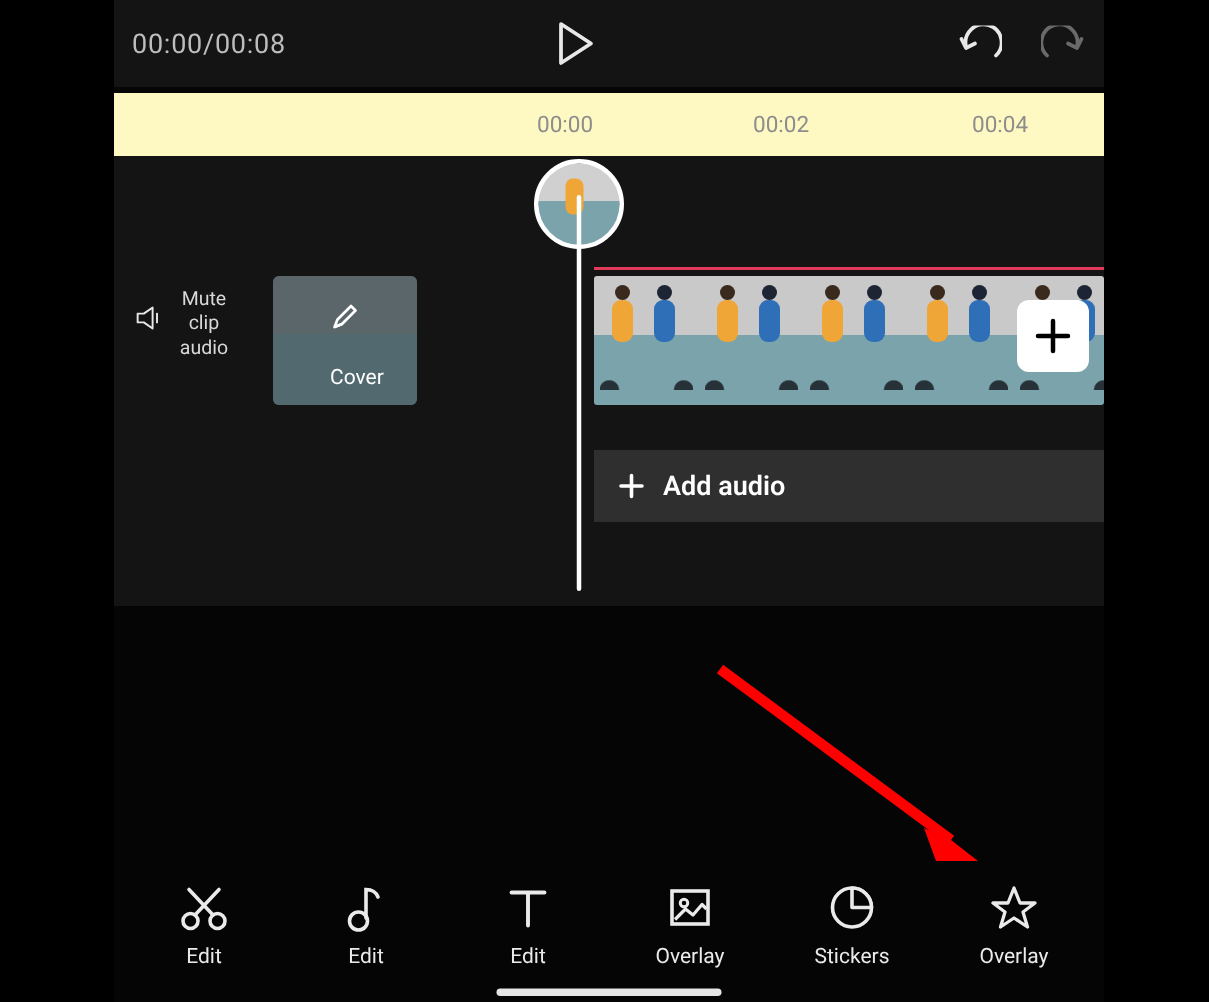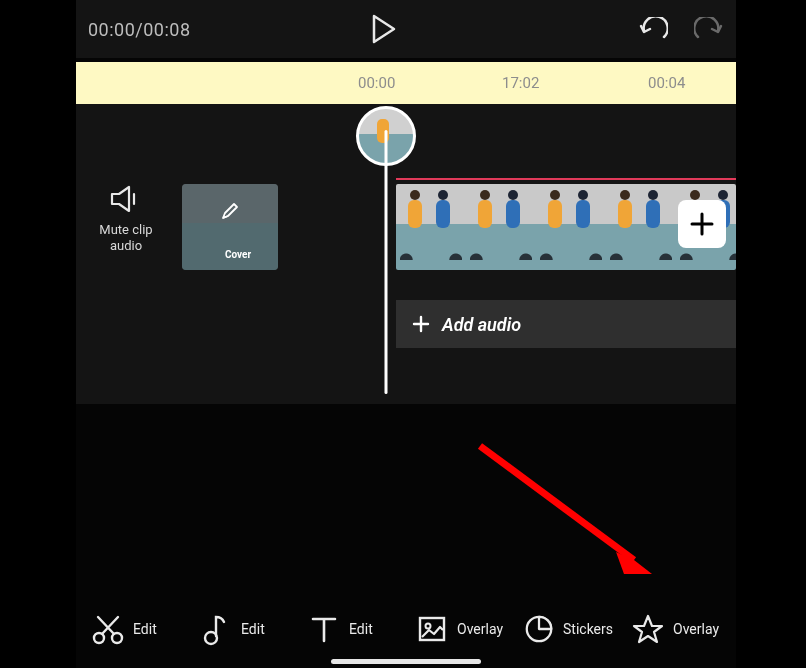--- a/index.html
+++ b/index.html
@@ -57,42 +57,42 @@
     padding: 10px 0 16px 0;
   }
   .left-controls {
     position: absolute;
     left: 14px;
     top: 80px;
     display: flex;
     align-items: flex-start;
     gap: 20px;
   }
-  .mute-col { display: flex; flex-direction: column; align-items: center; color: #d8d8d8; width: 72px; }
+  .mute-col { display: flex; align-items: center; color: #d8d8d8; width: 72px; }
   .mute-col .lbl { font-size: 13px; text-align: center; margin-top: 8px; line-height: 1.25; }
   .cover-thumb {
     position: relative;
     width: 96px;
     height: 86px;
     border-radius: 4px;
     overflow: hidden;
     background: linear-gradient(#8b9da3 45%, #7ea4ab 45%);
   }
   .cover-thumb::after{
     content:"";
     position:absolute; inset:0;
     background: rgba(0,0,0,0.35);
   }
   .cover-thumb .pencil{
     position:absolute; left:50%; top:34%; transform:translate(-50%,-50%);
     color:#fff; z-index:2;
   }
   .cover-thumb .ctext{
     position:absolute; left:16px; right:0; bottom:10px; text-align:center;
-    color:#fff; font-size:10px; z-index:2;font-weight:bold;
+    color:#fff; font-size:14px; z-index:2;
   }
 
   
   .track {
     position: absolute;
     left: 320px;
     right: 0;
     top: 80px;
   }
   .redline {
@@ -182,34 +182,33 @@
     left:320px; right:0;
     top: 196px;
     height: 48px;
     background:#2f2f2f;
     display:flex; align-items:center;
     padding-left:16px;
     gap:12px;
     color:#fff;
     font-size:18px;
     font-weight:600;
-    font-style:italic;
   }
 
   
   .bottombar{
     position:absolute;
     left:0; right:0;
     bottom: 22px;
     display:flex;
     justify-content: space-around;
     padding: 0 6px;
   }
   .tool {
-    display:flex; flex-direction:row; align-items:center;
+    display:flex; flex-direction:column; align-items:center;
     color:#eaeaea;
     gap:8px;
     width: 90px;
   }
   .tool .tlabel{ font-size:14px; }
   .tool svg{ display:block; }
 
   .home-indicator{
     position:absolute;
     left:50%; bottom:4px;
@@ -254,21 +253,21 @@
         <svg width="30" height="24" viewBox="0 0 30 24">
           <path d="M4 20 A12 12 0 1 1 24 14" fill="none" stroke="#6a6a6a" stroke-width="2.5" stroke-linecap="round"></path>
           <path d="M27 9 L24 15 L18 12" fill="none" stroke="#6a6a6a" stroke-width="2.5" stroke-linecap="round" stroke-linejoin="round"></path>
         </svg>
       </span>
     </div>
   </div>
 
   <div class="ruler">
     <span class="tick" style="left:282px">00:00</span>
-    <span class="tick" style="left:426px">17:02</span>
+    <span class="tick" style="left:426px">00:02</span>
     <span class="tick" style="left:572px">00:04</span>
   </div>
 
   <div class="timeline-area">
 
     <div class="left-controls">
       <div class="mute-col">
         <svg width="34" height="30" viewBox="0 0 34 30">
           <path d="M3 10 H10 L20 3 V27 L10 20 H3 Z" fill="none" stroke="#e8e8e8" stroke-width="2.2" stroke-linejoin="round"></path>
           <path d="M25 10 V20" stroke="#e8e8e8" stroke-width="2.2" stroke-linecap="round"></path>

